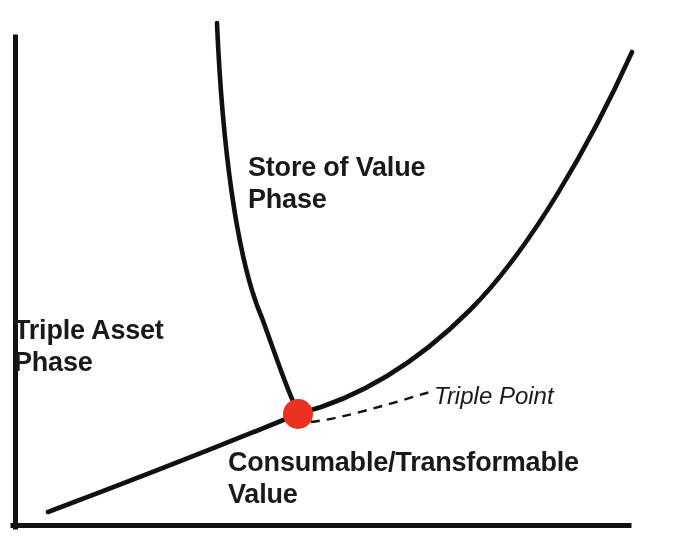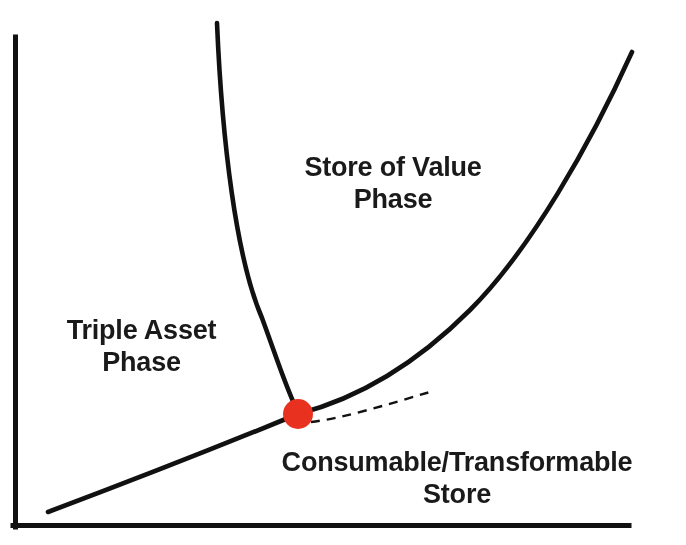--- a/index.html
+++ b/index.html
@@ -23,21 +23,20 @@
     top: 0;
     width: 686px;
     height: 545px;
     display: block;
   }
   .phase-label {
     position: absolute;
     font-family: "Liberation Sans", sans-serif;
     font-weight: bold;
     color: #1a1a1a;
-    text-align: center;
     line-height: 1.18;
     letter-spacing: -0.2px;
     white-space: pre-line;
     user-select: none;
   }
   #label-store-of-value {
     left: 248px;
     top: 152px;
     width: 290px;
     font-size: 27px;
@@ -90,16 +89,17 @@
     <circle cx="298" cy="414" r="15" fill="#E8321F"></circle>
   </svg>
 
   <div class="phase-label" id="label-store-of-value">Store of Value
 Phase</div>
 
   <div class="phase-label" id="label-capital-asset">Triple Asset
 Phase</div>
 
   <div class="phase-label" id="label-consumable">Consumable/Transformable
-Store</div>
+Value</div>
 
+  <div id="label-triple-point">Triple Point</div>
 
 </div>
 
 </body></html>

